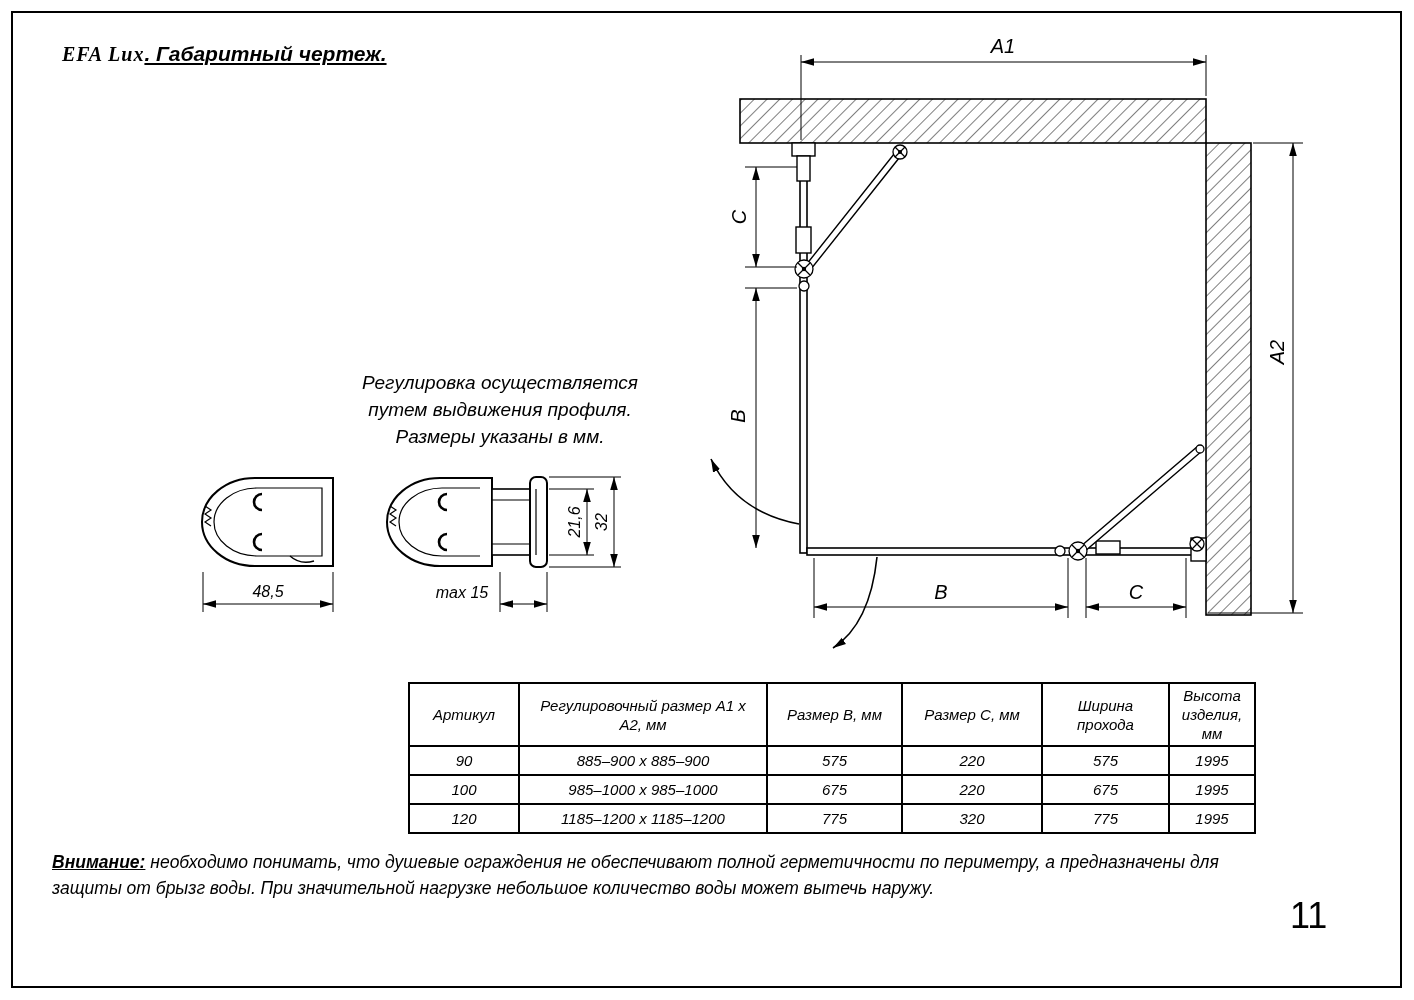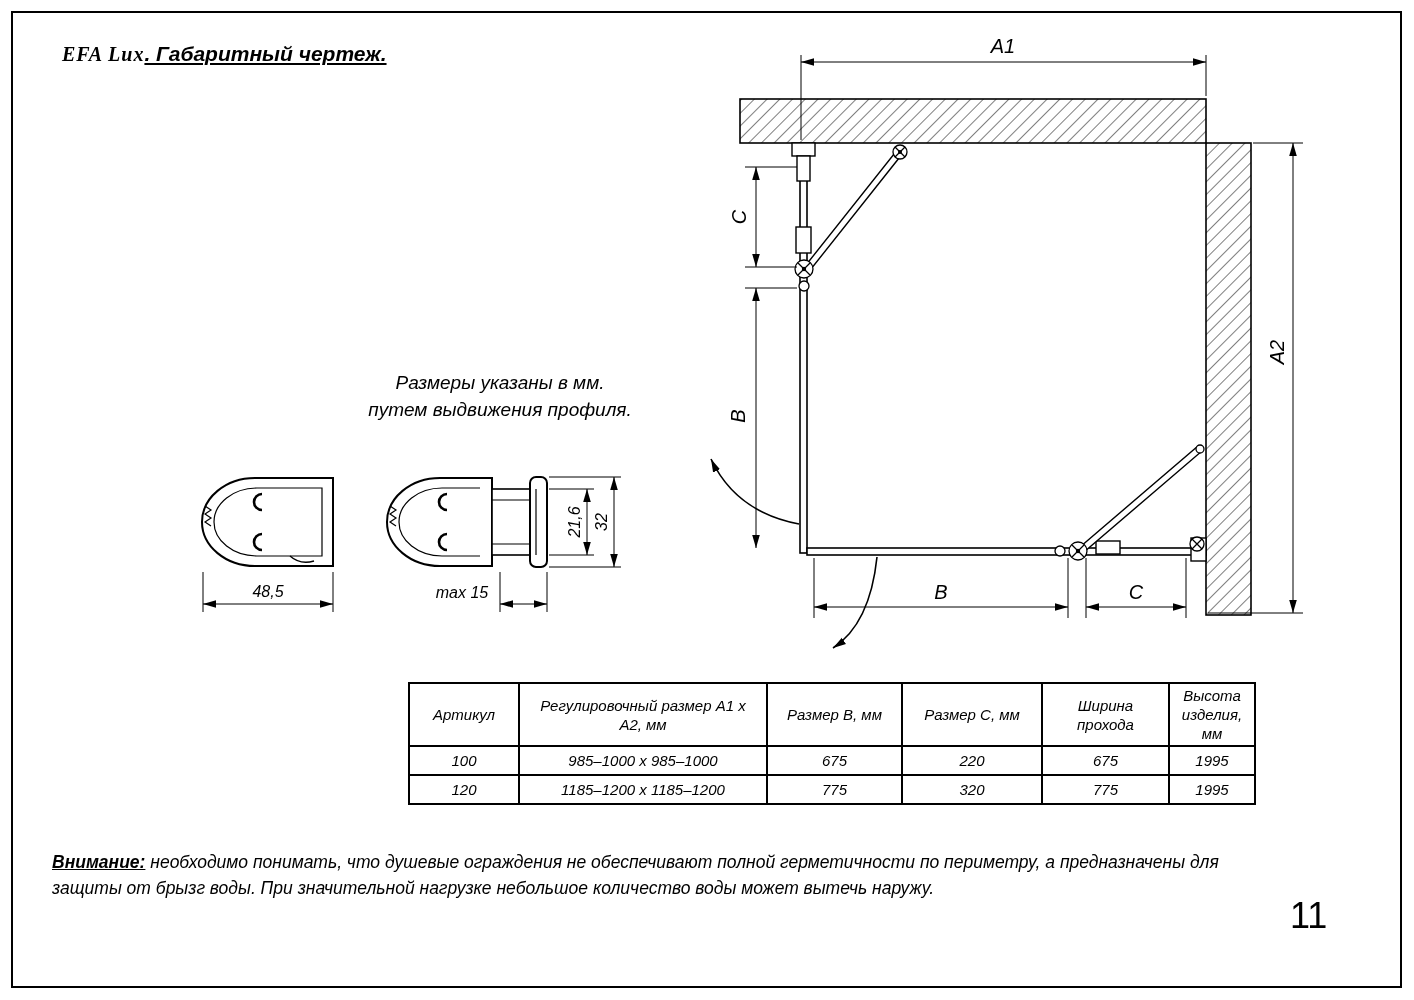--- a/index.html
+++ b/index.html
@@ -36,22 +36,23 @@
 </head>
 <body>
 
 <div class="frame"></div>
 
 <div class="title">
   <span class="main">EFA Lux</span><span class="sub">. Габаритный чертеж.</span>
 </div>
 
 <div class="note">
+  <div>Регулировка осуществляется</div>
+  <div>путем выдвижения профиля.</div>
   <div>Размеры указаны в мм.</div>
-  <div>путем выдвижения профиля.</div>
 </div>
 
 <svg class="drawing-layer" viewBox="0 0 1414 1000">
   <defs>
     <pattern id="hatch" width="9" height="9" patternUnits="userSpaceOnUse" patternTransform="rotate(45)">
       <line x1="0" y1="0" x2="0" y2="9" stroke="#000" stroke-width="1"></line>
     </pattern>
     <marker id="arr" markerWidth="14" markerHeight="10" refX="13" refY="5" orient="auto-start-reverse" markerUnits="userSpaceOnUse">
       <path d="M0,1.2 L13,5 L0,8.8 Z" fill="#000" stroke="none"></path>
     </marker>
@@ -200,20 +201,28 @@
       <th>Артикул</th>
       <th>Регулировочный размер A1 x A2, мм</th>
       <th>Размер B, мм</th>
       <th>Размер C, мм</th>
       <th>Ширина прохода</th>
       <th>Высота изделия, мм</th>
     </tr>
   </thead>
   <tbody>
     <tr>
+      <td>90</td>
+      <td>885–900 x 885–900</td>
+      <td>575</td>
+      <td>220</td>
+      <td>575</td>
+      <td>1995</td>
+    </tr>
+    <tr>
       <td>100</td>
       <td>985–1000 x 985–1000</td>
       <td>675</td>
       <td>220</td>
       <td>675</td>
       <td>1995</td>
     </tr>
     <tr>
       <td>120</td>
       <td>1185–1200 x 1185–1200</td>

